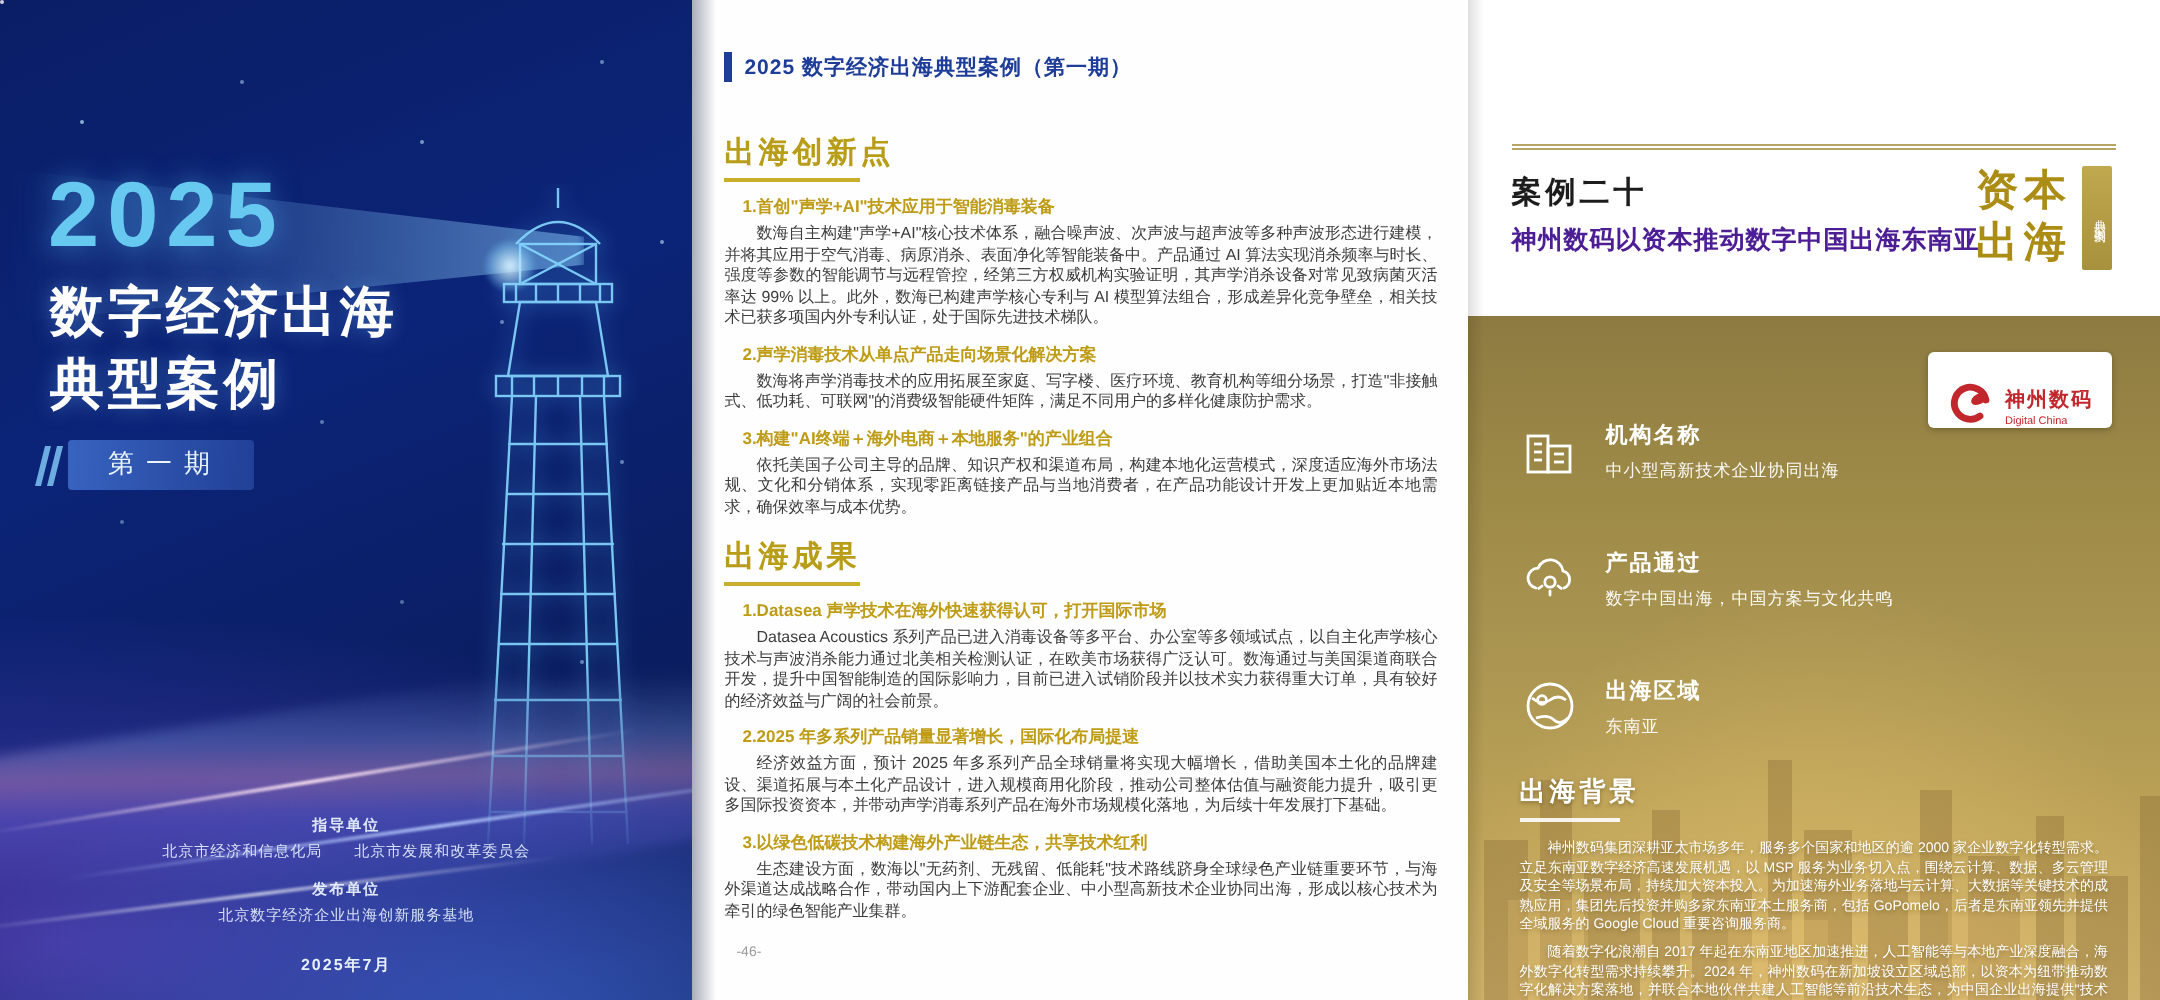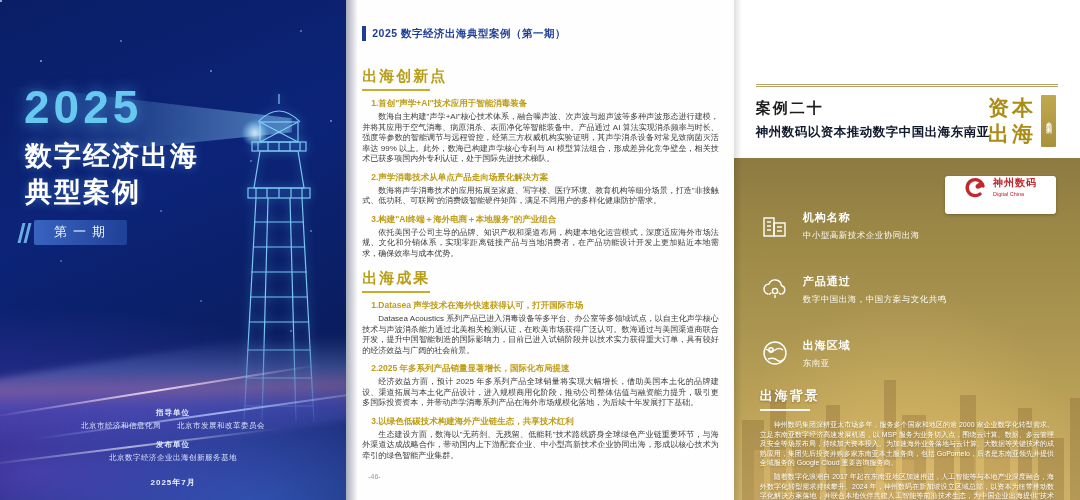--- a/index.html
+++ b/index.html
@@ -69,41 +69,41 @@
   .sec-underline { width:68px; height:2px; background:#c9ae2b; margin-top:3px; }
   .sec1 { margin-top:26px; } .sec2 { margin-top:10px; }
   .item-title { font-size:8.5px; font-weight:bold; color:#bf9c16; margin:7px 0 2px; padding-left:9px; }
   .item-body { font-size:8px; color:#3c3c3c; line-height:10.5px; text-align:justify; text-indent:16px; }
   .page-num { position:absolute; left:22px; bottom:20px; font-size:7px; color:#9a9a9a; }
 
   
   .case { position:relative; width:360px; height:500px; background:#fff; overflow:hidden; }
   .case::before { content:""; position:absolute; left:0; top:0; bottom:0; width:8px;
     background:linear-gradient(to right, rgba(0,0,0,.12), transparent); z-index:5; }
-  .case-head { position:absolute; left:22px; right:22px; top:84px; height:94px;
+  .case-head { position:absolute; left:22px; right:22px; top:72px; height:94px;
     border-top:double 3px #b6a567; border-bottom:double 3px #b6a567; }
   .case-no { margin-top:12px; font-size:15px; font-weight:bold; color:#1c1c1c; letter-spacing:2px; }
-  .case-title { margin-top:6px; font-size:12.5px; font-weight:bold; color:#0f172a; letter-spacing:.5px; }
+  .case-title { margin-top:6px; font-size:12.5px; font-weight:bold; color:#4c1d95; letter-spacing:.5px; }
   .case-tag { position:absolute; right:2px; top:8px; display:flex; align-items:stretch; }
   .tag-chars { font-size:21px; font-weight:bold; color:#ab8c14; line-height:26px; letter-spacing:3px; text-align:center; }
   .tag-vert { margin-left:5px; width:15px; background:linear-gradient(180deg,#bfa84e,#a8913c);
     color:#fff; font-size:6px; writing-mode:vertical-rl; text-orientation:upright;
     display:flex; align-items:center; justify-content:center; letter-spacing:2px; border-radius:1px; }
   .case-body { position:absolute; left:0; right:0; top:158px; bottom:0;
     background:linear-gradient(180deg,#8d7a41 0%,#9c8846 22%,#a99450 48%,#bca257 74%,#ccb069 100%); }
   .sky-haze { position:absolute; left:0; right:0; bottom:0; height:200px;
     background:radial-gradient(ellipse at 50% 100%, rgba(245,205,120,.45), transparent 75%); }
   .skyline { position:absolute; left:0; right:0; bottom:0; height:150px; opacity:.55; }
   .cb-inner { position:relative; padding:20px 26px 0; color:#fff; height:100%; }
   .info-row { display:flex; margin-bottom:17px;margin-top:32px; }
   .info-icon { width:30px; height:30px; margin-right:13px; flex:0 0 30px; }
   .info-label { font-size:11px; font-weight:bold; letter-spacing:1px; }
   .info-val { font-size:8.5px; margin-top:5px; opacity:.95; letter-spacing:.5px; }
-  .logo-box { position:absolute; right:24px; top:18px; width:111px; height:38px; background:#fff;
-    border-radius:3px; display:flex; align-items:flex-start; justify-content:center; gap:5px;
+  .logo-box { position:absolute; right:24px; top:18px; width:92px; height:38px; background:#fff;
+    border-radius:3px; display:flex; align-items:flex-end; justify-content:center; gap:5px;
     box-shadow:0 1px 3px rgba(0,0,0,.25); }
   .logo-text .cn { font-size:10px; font-weight:bold; color:#c1272d; letter-spacing:1px; }
   .logo-text .en { font-size:5.5px; color:#c1272d; margin-top:1px; }
   .bg-h { font-size:13px; font-weight:bold; letter-spacing:2px; margin-top:8px;
     text-shadow:0 1px 2px rgba(90,70,20,.5); }
   .bg-underline { width:50px; height:2px; background:rgba(255,255,255,.9); margin-top:4px; margin-bottom:9px; }
   .bg-p { font-size:7px; line-height:9.6px; text-align:justify; text-indent:14px;
     text-shadow:0 1px 2px rgba(90,70,20,.45); margin-bottom:4px; }
 </style>
 </head>

